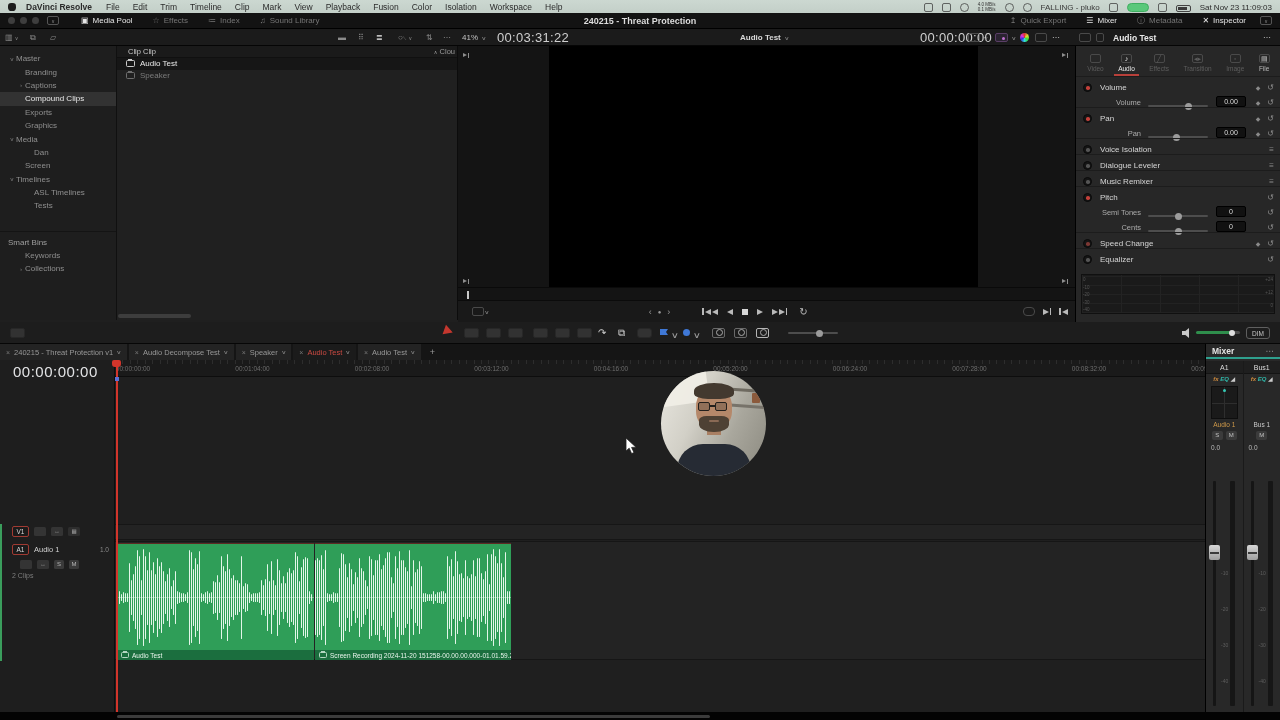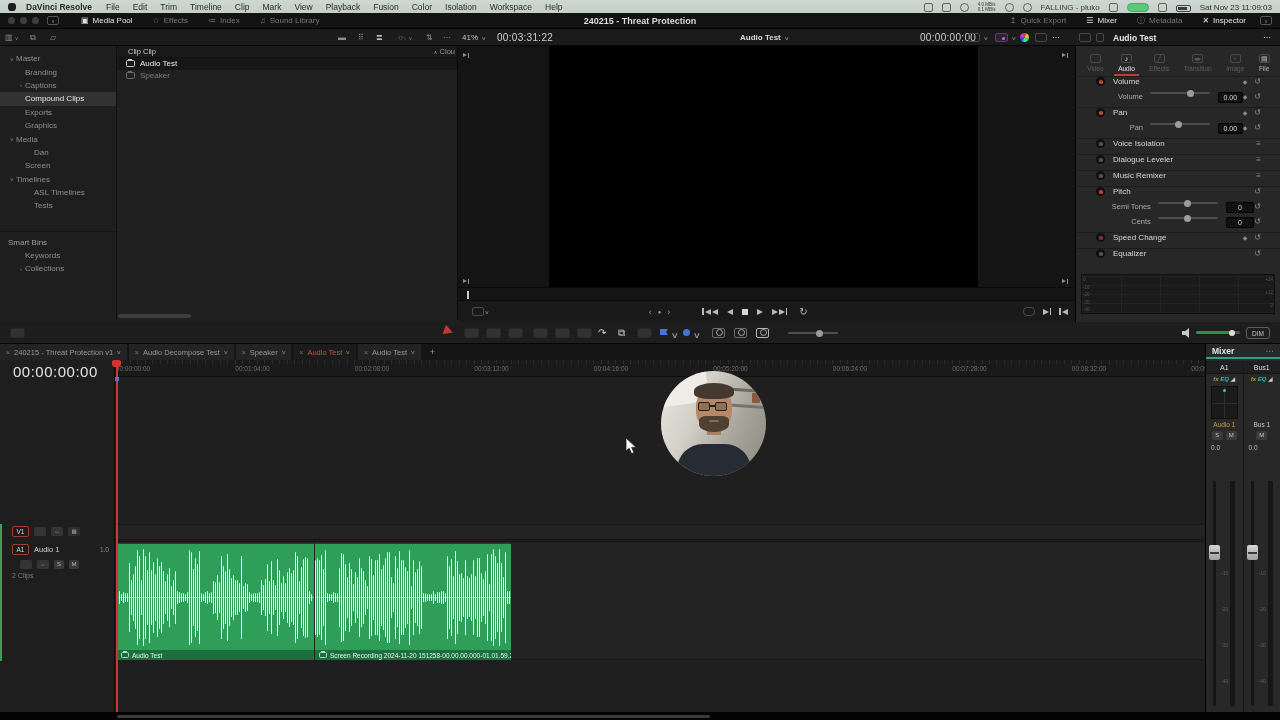--- a/index.html
+++ b/index.html
@@ -26,21 +26,21 @@
 .hbtn{display:flex;align-items:center;gap:4px;font-size:8px;color:#767676;padding:0 10px;height:16px;white-space:nowrap}
 .hbtn.on{color:#e6e6e6}
 .hicon{font-size:8px;line-height:8px}
 .apptitle{position:absolute;left:50%;top:0;transform:translateX(-50%);line-height:16px;font-size:9px;font-weight:bold;color:#dcdcdc;white-space:nowrap}
 .hright{margin-left:auto;display:flex;align-items:center}
 
 .toolrow{position:absolute;left:0;top:29px;width:1280px;height:17px;background:#1b1b1b;border-bottom:1px solid #050505}
 .trow-ic{position:absolute;top:3px;font-size:8px;color:#8b8b8b;line-height:11px}
 .seg{position:absolute;top:0;height:17px;display:flex;align-items:center;font-size:8px;color:#c2c2c2;gap:4px}
 .chev{font-size:5px;color:#8a8a8a;transform:scaleX(1.4)}
-.tcbox{color:#cfcfcf;font-size:10px;letter-spacing:.3px}
+.tcbox{color:#cfcfcf;font-size:13px;letter-spacing:.3px}
 .insp-hd-title{font-weight:bold;color:#e8e8e8;font-size:8.5px}
 .mini-ic{width:12px;height:9px;border:1px solid #4a4a4a;border-radius:2px;display:inline-block}
 .camic{width:13px;height:9px;border-radius:2px;background:#2a2330;border:1px solid #5a3e66;position:relative}
 .camic::after{content:"";position:absolute;right:2px;top:2.5px;width:3px;height:3px;border-radius:50%;background:#c070d0}
 .wheel{width:9px;height:9px;border-radius:50%;background:conic-gradient(#d33,#dd3,#3d3,#3dd,#33d,#d3d,#d33)}
 
 .sidebar{position:absolute;left:0;top:46px;width:117px;height:274px;background:#1e1e1e;border-right:1px solid #101010;font-size:8px;color:#8f8f8f;overflow:hidden}
 .tree-row{height:13.4px;display:flex;align-items:center;white-space:nowrap}
 .tree-row.sel{background:#323232;color:#e8e8e8}
 .tree-arrow{font-size:5px;width:8px;text-align:center;color:#777;transform:scaleX(1.3)}
@@ -70,21 +70,21 @@
 .sq{width:6px;height:6px;background:#d6d6d6}
 
 .inspector{position:absolute;left:1075px;top:46px;width:205px;height:276px;background:#272727;border-left:1px solid #000;overflow:hidden}
 .itabs{position:absolute;left:0;top:2px;width:205px;height:26px;display:flex;justify-content:space-around;align-items:flex-end;padding:0 4px}
 .itab{display:flex;flex-direction:column;align-items:center;gap:2px;font-size:6.5px;color:#5d5d5d;padding-bottom:2px;position:relative}
 .itab .tabic{width:11px;height:9px;border:1px solid currentColor;border-radius:2px;font-size:7px;line-height:8px;text-align:center;border-color:#4a4a4a}
 .itab.on{color:#e9e9e9}
 .itab.on::after{content:"";position:absolute;left:-4px;right:-4px;bottom:-2px;height:2px;background:#b8403a}
 .itab.bright{color:#b9b9b9}
 .irows{position:absolute;left:0;top:30px;width:205px}
-.irow{display:flex;align-items:flex-start;padding:0 20px;position:relative}
+.irow{display:flex;align-items:flex-end;padding:0 7px;position:relative}
 .irow.hdr{height:16px;border-top:1px solid #1c1c1c}
 .irow.param{height:15px}
 .tog{width:9px;height:9px;border-radius:50%;background:#151515;border:1px solid #0a0a0a;margin-right:8px;position:relative;flex:none}
 .tog::after{content:"";position:absolute;left:2px;top:2px;width:3.5px;height:3.5px;border-radius:50%;background:#555}
 .tog.on::after{background:#c4403a}
 .tog.dim::after{background:#7c3733}
 .ilabel{font-size:8px;color:#d6d6d6}
 .plabel{width:58px;text-align:right;font-size:7.5px;color:#aaa;margin-right:7px}
 .ptrack{width:60px;height:2px;background:#4d4d4d;border-radius:1px;position:relative;flex:none}
 .pdot{position:absolute;top:-2.5px;width:7px;height:7px;border-radius:50%;background:#9c9c9c}

